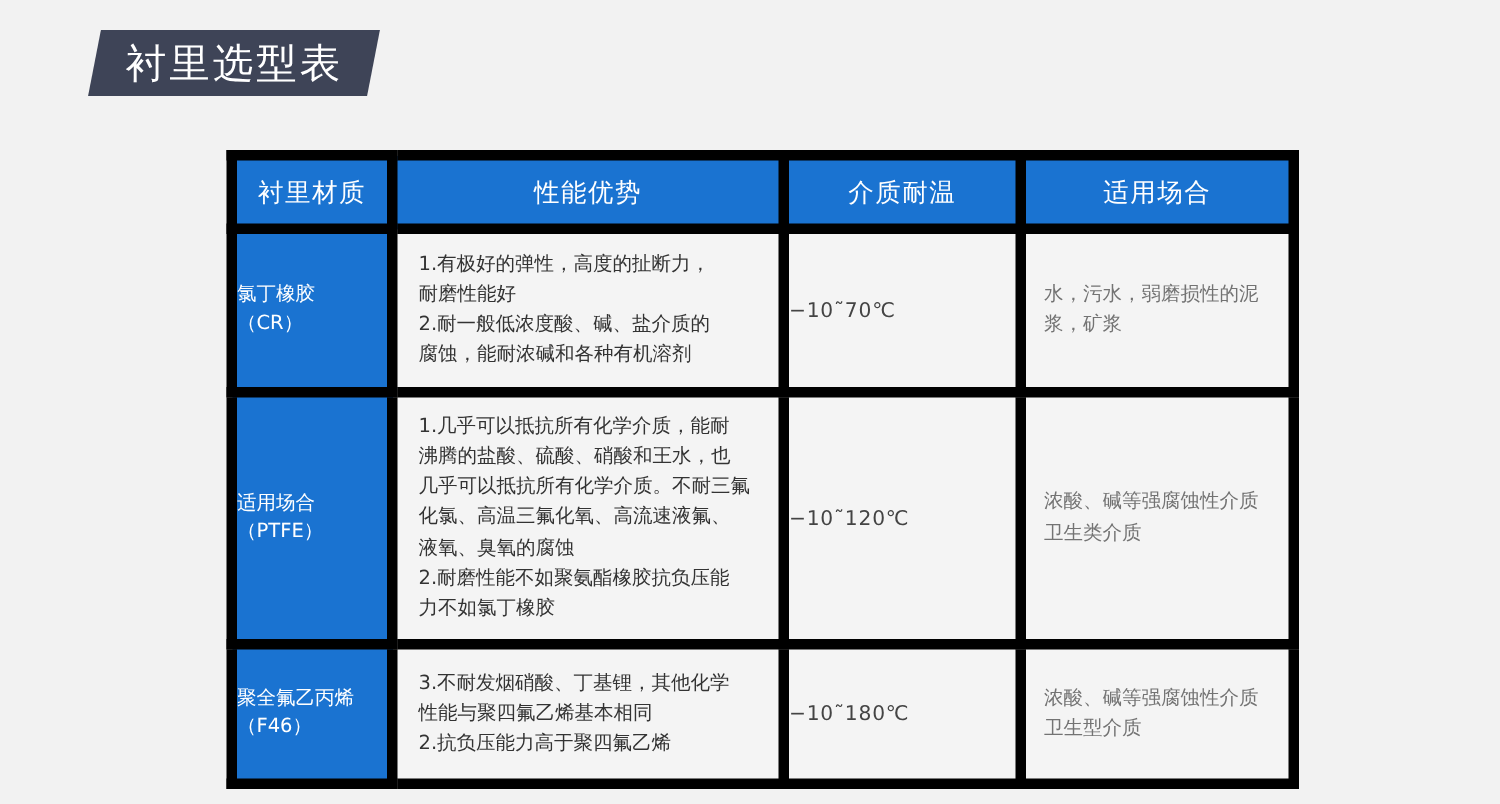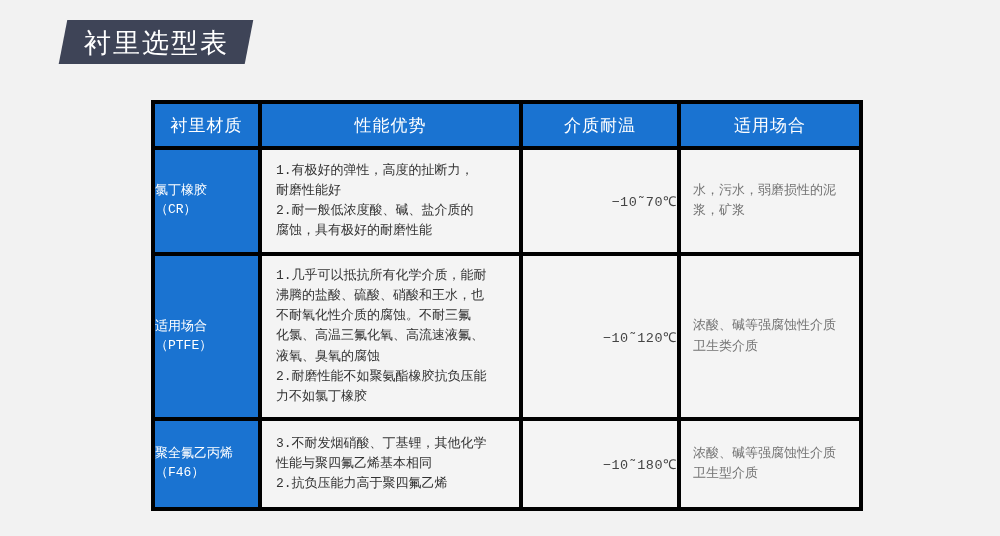--- a/index.html
+++ b/index.html
@@ -42,24 +42,23 @@
   .lining-table {
     position: absolute;
     left: 151px;
     top: 100px;
     width: 708px;
     border-collapse: collapse;
     table-layout: fixed;
   }
   .lining-table td,
   .lining-table th {
-    border: 4px solid #000000;
+    border: 7px solid #000000;
     padding: 0;
     vertical-align: middle;
-    font-family: Liberation Mono, monospace;
   }
 
   
   col.c-material { width: 107px; }
   col.c-perf     { width: 261px; }
   col.c-temp     { width: 158px; }
   col.c-usage    { width: 182px; }
 
   
   .lining-table thead th {
@@ -92,21 +91,21 @@
     font-size: 13px;
     line-height: 1.55;
     padding: 8px 10px 8px 14px;
     text-align: left;
     vertical-align: middle;
   }
   td.temp-cell {
     background: #f4f4f4;
     color: #444444;
     font-size: 13.5px;
-    text-align: right;
+    text-align: left;
     vertical-align: middle;
     letter-spacing: 0.5px;
   }
   td.usage-cell {
     background: #f4f4f4;
     color: #737373;
     font-size: 13px;
     line-height: 1.55;
     padding: 8px 10px 8px 12px;
     text-align: left;
@@ -147,39 +146,39 @@
 
     <tr class="row-cr">
       <td class="material-cell">
         <span>氯丁橡胶</span>
         <span class="mat-abbr">（CR）</span>
       </td>
       <td class="perf-cell">
         <span class="perf-line">1.有极好的弹性，高度的扯断力，</span>
         <span class="perf-line">耐磨性能好</span>
         <span class="perf-line">2.耐一般低浓度酸、碱、盐介质的</span>
-        <span class="perf-line">腐蚀，具有极好的耐磨性能</span>
+        <span class="perf-line">腐蚀，能耐浓碱和各种有机溶剂</span>
       </td>
       <td class="temp-cell">−10˜70℃</td>
       <td class="usage-cell">
         <span class="perf-line">水，污水，弱磨损性的泥</span>
         <span class="perf-line">浆，矿浆</span>
       </td>
     </tr>
 
 
     <tr class="row-ptfe">
       <td class="material-cell">
         <span>适用场合</span>
         <span class="mat-abbr">（PTFE）</span>
       </td>
       <td class="perf-cell">
         <span class="perf-line">1.几乎可以抵抗所有化学介质，能耐</span>
         <span class="perf-line">沸腾的盐酸、硫酸、硝酸和王水，也</span>
-        <span class="perf-line">不耐氧化性介质的腐蚀。不耐三氟</span>
+        <span class="perf-line">几乎可以抵抗所有化学介质。不耐三氟</span>
         <span class="perf-line">化氯、高温三氟化氧、高流速液氟、</span>
         <span class="perf-line">液氧、臭氧的腐蚀</span>
         <span class="perf-line">2.耐磨性能不如聚氨酯橡胶抗负压能</span>
         <span class="perf-line">力不如氯丁橡胶</span>
       </td>
       <td class="temp-cell">−10˜120℃</td>
       <td class="usage-cell">
         <span class="perf-line">浓酸、碱等强腐蚀性介质</span>
         <span class="perf-line">卫生类介质</span>
       </td>

